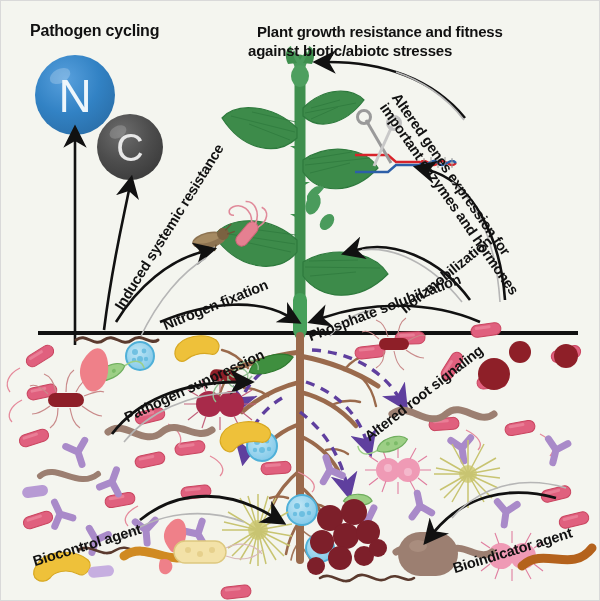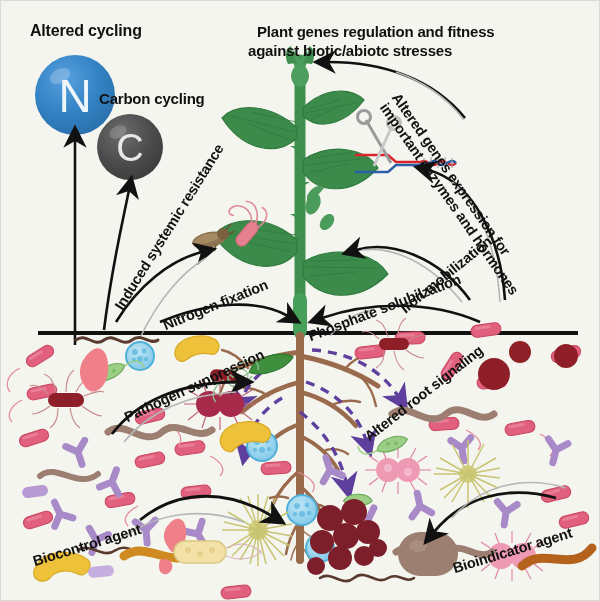--- a/index.html
+++ b/index.html
@@ -456,25 +456,24 @@
       <path d="M140,520 C182,486 232,492 272,516" marker-end="url(#ah)"></path>
       <path d="M556,498 C506,484 462,498 434,532" marker-end="url(#ah)"></path>
     </g>
     <g fill="none" stroke="#b6b6b6" stroke-width="1.6">
       <path d="M120,540 C158,510 206,508 244,522"></path>
       <path d="M566,488 C520,474 478,488 452,518"></path>
       <path d="M124,442 C148,412 188,394 236,392"></path>
     </g>
   </svg>
 
-  <div class="lbl" style="left:30px;top:22px;font-size:16px;">Altered cycling</div>
-
-  <div class="lbl" style="left:99px;top:90px;font-size:15px;">Carbon cycling</div>
-
-  <div class="lbl" style="left:257px;top:23px;font-size:15px;">Plant genes regulation and fitness</div>
+  <div class="lbl" style="left:30px;top:22px;font-size:16px;">Pathogen cycling</div>
+
+
+  <div class="lbl" style="left:257px;top:23px;font-size:15px;">Plant growth resistance and fitness</div>
   <div class="lbl" style="left:248px;top:42px;font-size:15px;">against biotic/abiotc stresses</div>
 
   <div class="lbl" style="left:402px;top:90px;font-size:14.5px;transform:rotate(55deg);transform-origin:left top;">Altered genes expression for</div>
   <div class="lbl" style="left:390px;top:100px;font-size:14.5px;transform:rotate(55deg);transform-origin:left top;">important enzymes and hormones</div>
 
   <div class="lbl" style="left:126px;top:296px;font-size:14.5px;transform:rotate(-58deg);transform-origin:left bottom;">Induced systemic resistance</div>
 
   <div class="lbl" style="left:167px;top:317px;font-size:14.5px;transform:rotate(-22deg);transform-origin:left bottom;">Nitrogen fixation</div>
 
   <div class="lbl" style="left:312px;top:328px;font-size:14.5px;transform:rotate(-21deg);transform-origin:left bottom;">Phosphate solubilzation</div>

